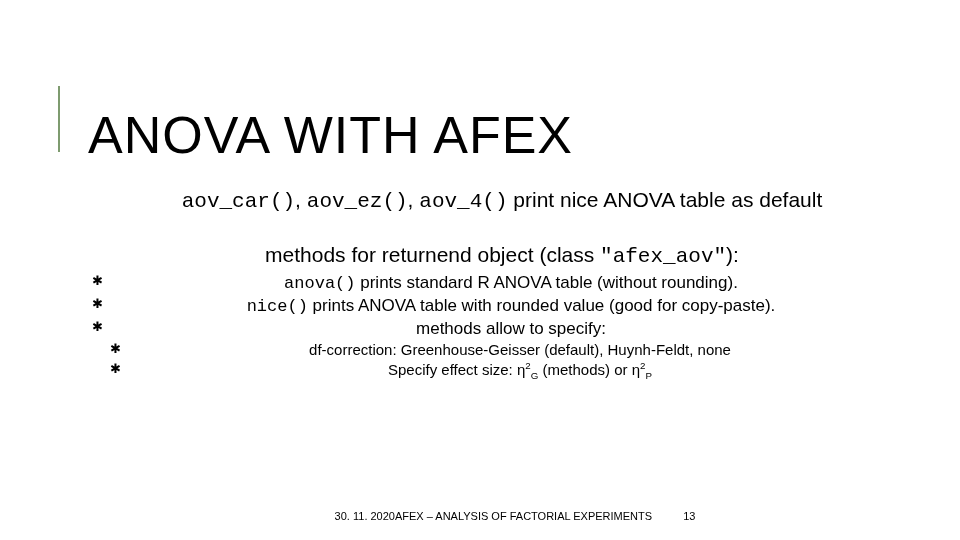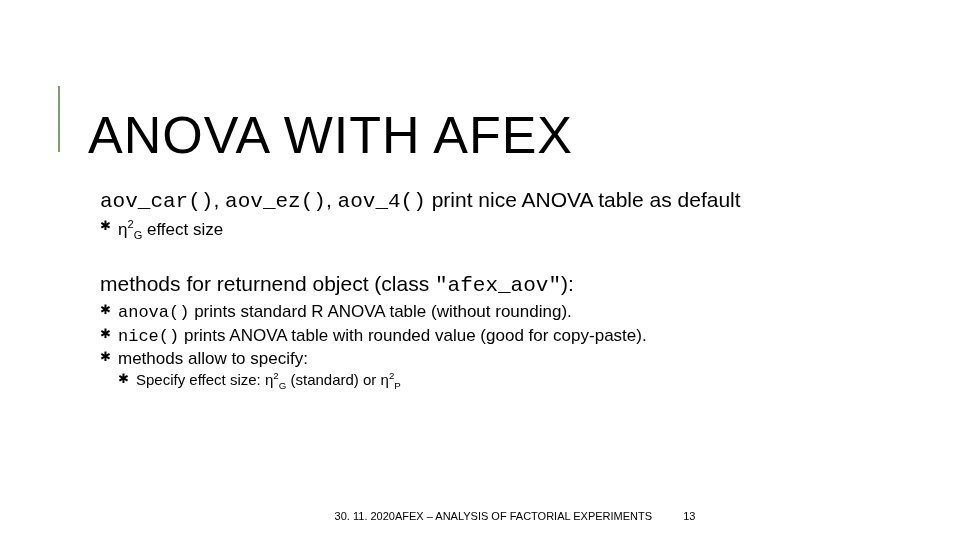--- a/index.html
+++ b/index.html
@@ -24,23 +24,24 @@
     position: absolute;
     left: 74px;
     top: 105px;
     font-size: 52px;
     letter-spacing: 1px;
     font-weight: 400;
     margin-left: 14px;
   }
   .content {
     position: absolute;
-    left: 100px;
+    left: 92px;
     top: 188px;
     width: 820px;
+    text-align: center;
   }
   .line1 {
     font-size: 21px;
     margin-bottom: 4px;
   }
   .mono { font-family: "Courier New", Courier, monospace; }
   .bullet {
     position: relative;
     padding-left: 18px;
     font-size: 17px;
@@ -87,40 +88,38 @@
 
 <div class="vbar"></div>
 <div class="title">ANOVA WITH AFEX</div>
 
 <div class="content">
 
   <div class="line1">
     <span class="mono">aov_car()</span><span>, </span><span class="mono">aov_ez()</span><span>, </span><span class="mono">aov_4()</span><span> print nice ANOVA table as default</span>
   </div>
 
-  <div class="bullet">
-    <span>η</span><span class="sup">2</span><span class="sub">G</span><span> effect size</span>
-  </div>
 
   <div class="block2">
     <div class="line2">
       <span>methods for returnend object (class </span><span class="mono">"afex_aov"</span><span>):</span>
     </div>
 
     <div class="bullet">
       <span class="mono">anova()</span><span> prints standard R ANOVA table (without rounding).</span>
     </div>
     <div class="bullet">
       <span class="mono">nice()</span><span> prints ANOVA table with rounded value (good for copy-paste).</span>
     </div>
     <div class="bullet">methods allow to specify:</div>
 
     <div class="nested">
+      <div class="bullet">df-correction: Greenhouse-Geisser (default), Huynh-Feldt, none</div>
       <div class="bullet">
-        <span>Specify effect size: </span><span>η</span><span class="sup">2</span><span class="sub">G</span><span> (standard) or </span><span>η</span><span class="sup">2</span><span class="sub">P</span>
+        <span>Specify effect size: </span><span>η</span><span class="sup">2</span><span class="sub">G</span><span> (methods) or </span><span>η</span><span class="sup">2</span><span class="sub">P</span>
       </div>
     </div>
 
   </div>
 
 </div>
 
 <div class="footer">
   <span>30. 11. 2020</span>
   <span class="footer-right">

